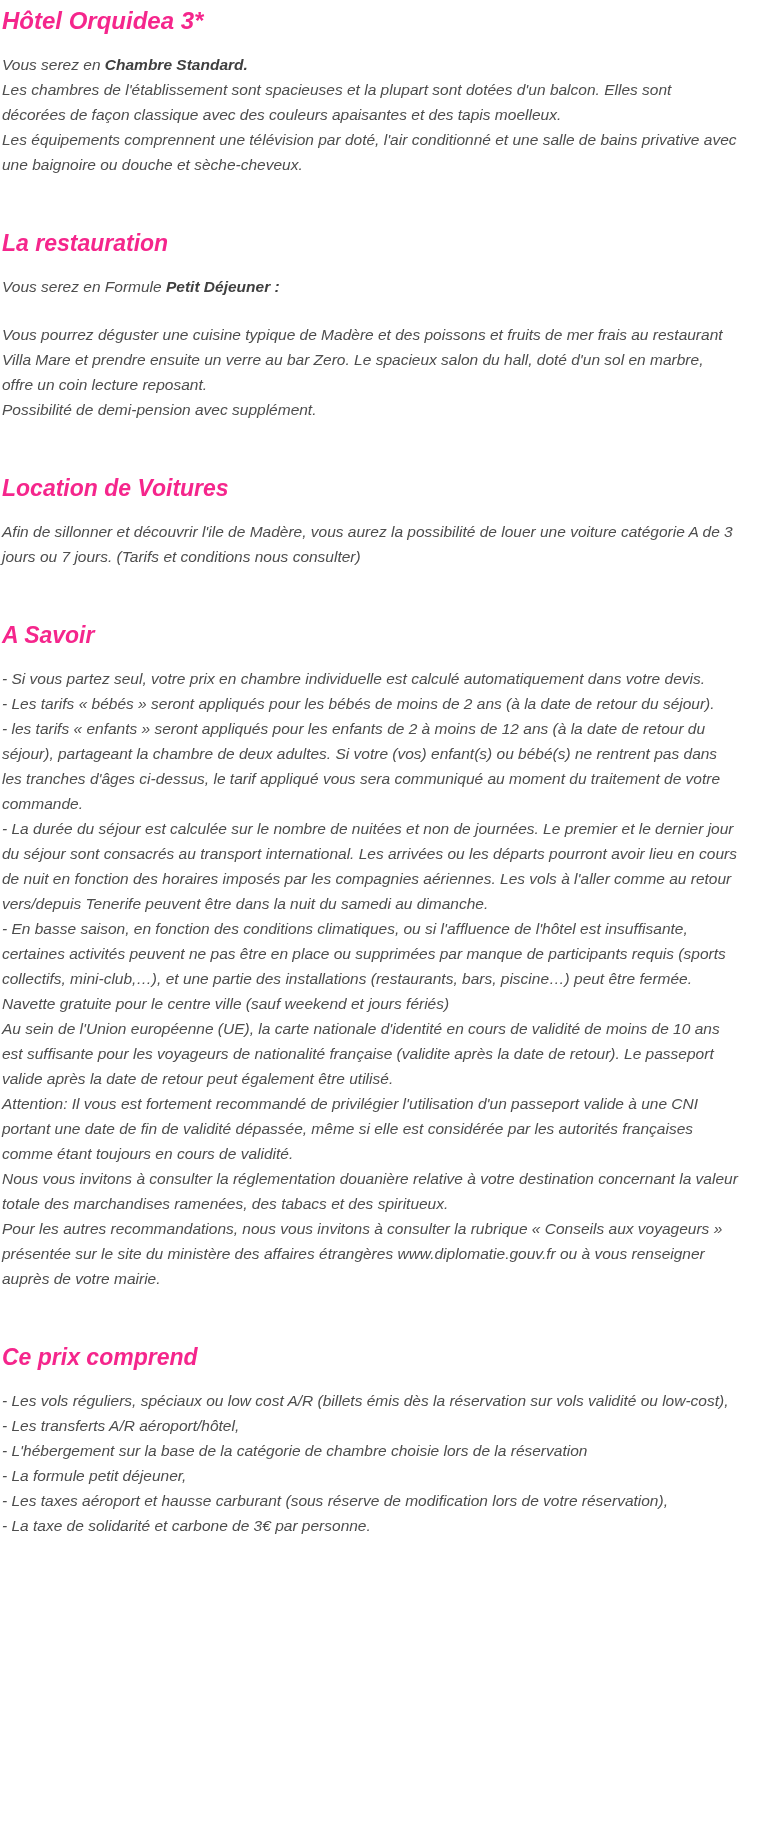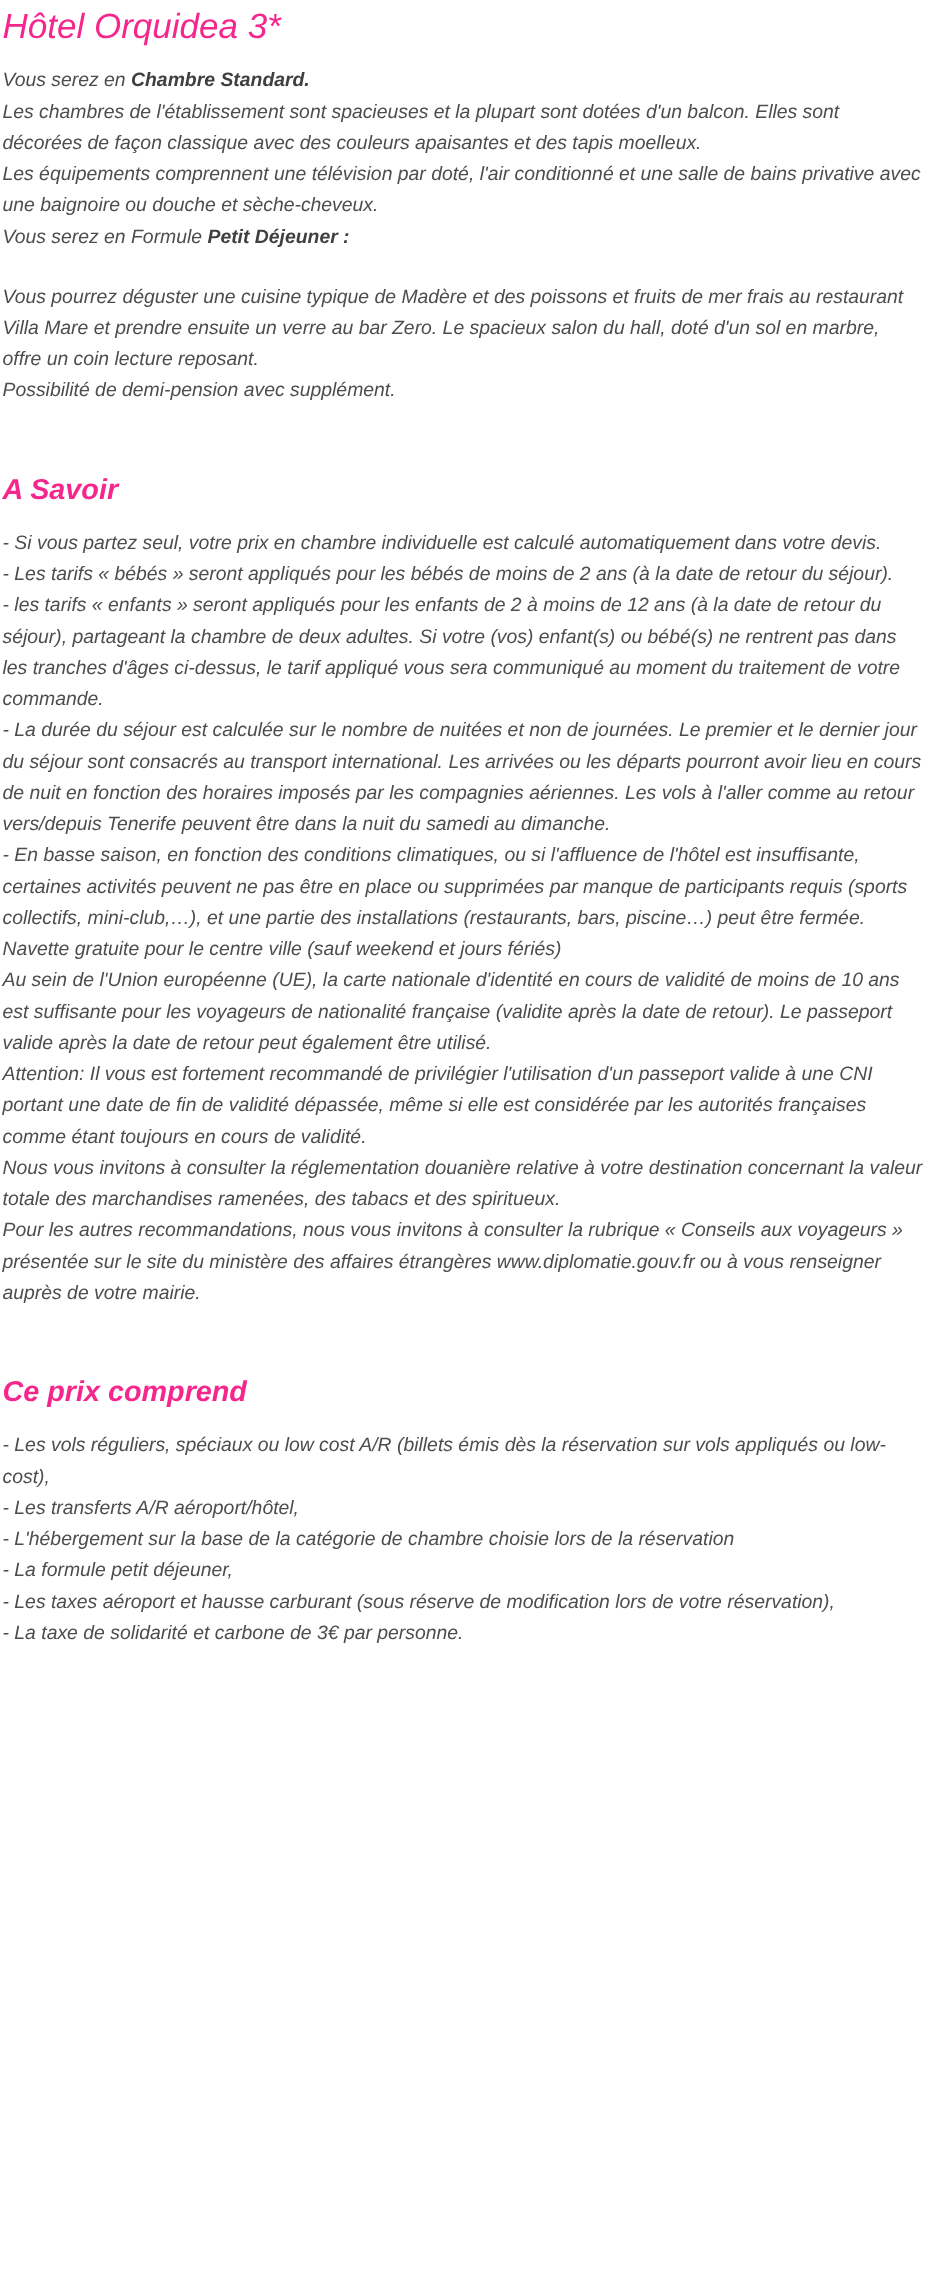--- a/index.html
+++ b/index.html
@@ -15,24 +15,24 @@
     background:var(--bg);
     color:var(--body);
     font-family:"Liberation Sans","DejaVu Sans",sans-serif;
     font-style:italic;
     font-size:15.5px;
     line-height:25px;
     padding:6px 20px 10px 2px;
   }
   h1{
     color:var(--accent);
-    font-size:28px;
+    font-size:24px;
     line-height:30px;
     margin:0 0 16px 0;
-    font-weight:400;
+    font-weight:700;
   }
   h2{
     color:var(--accent);
     font-size:23px;
     line-height:29px;
     margin:52px 0 16px 0;
     font-weight:700;
   }
   p{margin:0;}
   .bold{font-weight:700;color:#3f3f3f;}
@@ -45,47 +45,52 @@
 
   <h1>Hôtel Orquidea 3*</h1>
 
   <section>
     <p><span>Vous serez en </span><span class="bold">Chambre Standard.</span></p>
     <p>Les chambres de l'établissement sont spacieuses et la plupart sont dotées d'un balcon. Elles sont décorées de façon classique avec des couleurs apaisantes et des tapis moelleux.</p>
     <p>Les équipements comprennent une télévision par doté, l'air conditionné et une salle de bains privative avec une baignoire ou douche et sèche-cheveux.</p>
   </section>
 
   <section>
+    <h2>La restauration</h2>
     <p><span>Vous serez en Formule </span><span class="bold">Petit Déjeuner :</span></p>
     <p class="blank-gap">Vous pourrez déguster une cuisine typique de Madère et des poissons et fruits de mer frais au restaurant Villa Mare et prendre ensuite un verre au bar Zero. Le spacieux salon du hall, doté d'un sol en marbre, offre un coin lecture reposant.</p>
     <p>Possibilité de demi-pension avec supplément.</p>
   </section>
 
 
+  <section>
+    <h2>Location de Voitures</h2>
+    <p>Afin de sillonner et découvrir l'ile de Madère, vous aurez la possibilité de louer une voiture catégorie A de 3 jours ou 7 jours. (Tarifs et conditions nous consulter)</p>
+  </section>
 
   <section>
     <h2>A Savoir</h2>
     <p>- Si vous partez seul, votre prix en chambre individuelle est calculé automatiquement dans votre devis.</p>
     <p>- Les tarifs « bébés » seront appliqués pour les bébés de moins de 2 ans (à la date de retour du séjour).</p>
     <p>- les tarifs « enfants » seront appliqués pour les enfants de 2 à moins de 12 ans (à la date de retour du séjour), partageant la chambre de deux adultes. Si votre (vos) enfant(s) ou bébé(s) ne rentrent pas dans les tranches d'âges ci-dessus, le tarif appliqué vous sera communiqué au moment du traitement de votre commande.</p>
     <p>- La durée du séjour est calculée sur le nombre de nuitées et non de journées. Le premier et le dernier jour du séjour sont consacrés au transport international. Les arrivées ou les départs pourront avoir lieu en cours de nuit en fonction des horaires imposés par les compagnies aériennes. Les vols à l'aller comme au retour vers/depuis Tenerife peuvent être dans la nuit du samedi au dimanche.</p>
     <p>- En basse saison, en fonction des conditions climatiques, ou si l'affluence de l'hôtel est insuffisante, certaines activités peuvent ne pas être en place ou supprimées par manque de participants requis (sports collectifs, mini-club,…), et une partie des installations (restaurants, bars, piscine…) peut être fermée.</p>
     <p>Navette gratuite pour le centre ville (sauf weekend et jours fériés)</p>
   </section>
 
   <section>
     <p>Au sein de l'Union européenne (UE), la carte nationale d'identité en cours de validité de moins de 10 ans est suffisante pour les voyageurs de nationalité française (validite après la date de retour). Le passeport valide après la date de retour peut également être utilisé.</p>
     <p>Attention: Il vous est fortement recommandé de privilégier l'utilisation d'un passeport valide à une CNI portant une date de fin de validité dépassée, même si elle est considérée par les autorités françaises comme étant toujours en cours de validité.</p>
     <p>Nous vous invitons à consulter la réglementation douanière relative à votre destination concernant la valeur totale des marchandises ramenées, des tabacs et des spiritueux.</p>
     <p>Pour les autres recommandations, nous vous invitons à consulter la rubrique « Conseils aux voyageurs » présentée sur le site du ministère des affaires étrangères www.diplomatie.gouv.fr ou à vous renseigner auprès de votre mairie.</p>
   </section>
 
   <section>
     <h2>Ce prix comprend</h2>
-    <p>- Les vols réguliers, spéciaux ou low cost A/R (billets émis dès la réservation sur vols appliqués ou low-cost),</p>
+    <p>- Les vols réguliers, spéciaux ou low cost A/R (billets émis dès la réservation sur vols validité ou low-cost),</p>
     <p>- Les transferts A/R aéroport/hôtel,</p>
     <p>- L'hébergement sur la base de la catégorie de chambre choisie lors de la réservation</p>
     <p>- La formule petit déjeuner,</p>
     <p>- Les taxes aéroport et hausse carburant (sous réserve de modification lors de votre réservation),</p>
     <p>- La taxe de solidarité et carbone de 3€ par personne.</p>
   </section>
 
 </main>
 
 </body></html>

